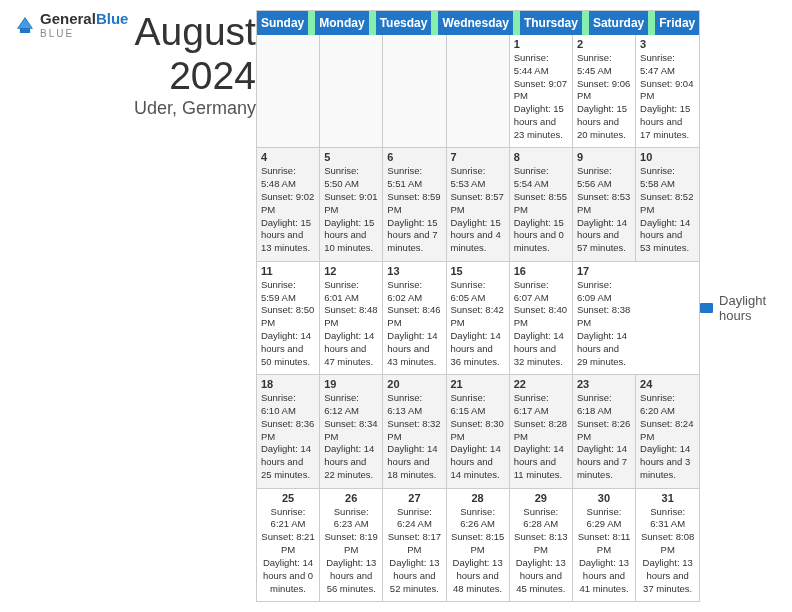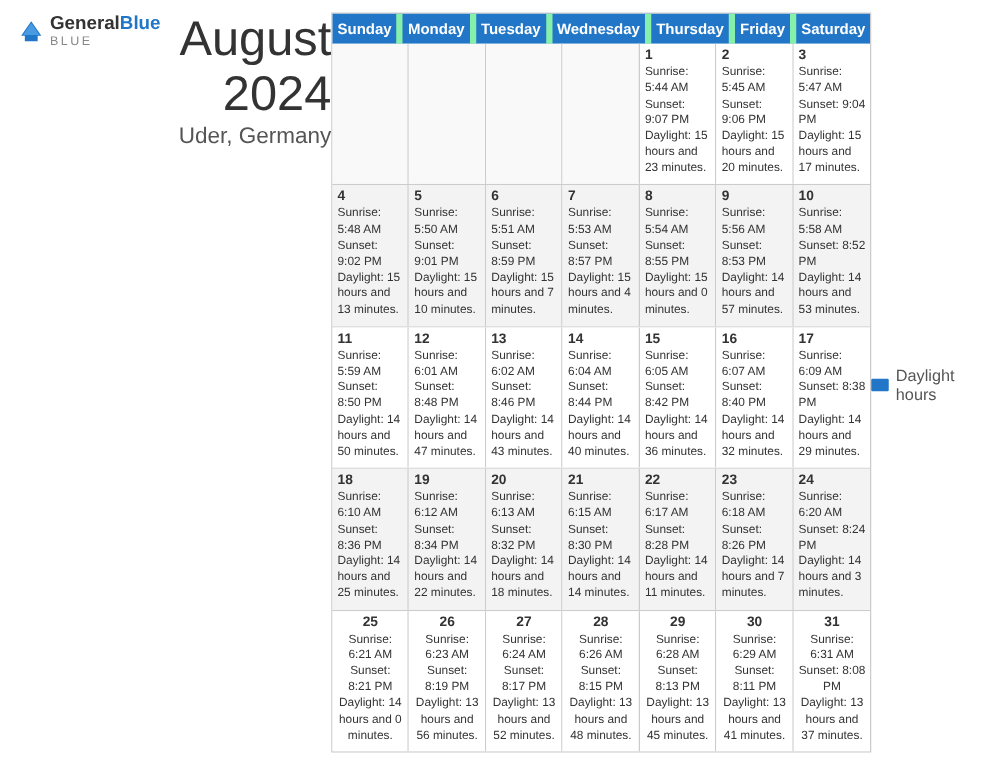--- a/index.html
+++ b/index.html
@@ -54,21 +54,21 @@
       display: grid;
       grid-template-columns: repeat(7, 1fr);
       background: #2176c7;
     }
     .cal-header-cell {
       color: #fff;
       font-size: 12px;
       font-weight: bold;
       padding: 5px 4px;
       text-align: center;
-      border-right: 5px solid #86efac;
+      border-right: 7px solid #86efac;
     }
     .cal-header-cell:last-child { border-right: none; }
     .cal-body {
       flex: 1;
       display: flex;
       flex-direction: column;
     }
     .cal-row {
       display: grid;
       grid-template-columns: repeat(7, 1fr);
@@ -137,22 +137,22 @@
     </div>
   </div>
 
   <div class="calendar">
     <div class="cal-header">
     <div class="cal-header-cell">Sunday</div>
         <div class="cal-header-cell">Monday</div>
         <div class="cal-header-cell">Tuesday</div>
         <div class="cal-header-cell">Wednesday</div>
         <div class="cal-header-cell">Thursday</div>
+        <div class="cal-header-cell">Saturday</div>
         <div class="cal-header-cell">Friday</div>
-        <div class="cal-header-cell">Saturday</div>
       </div>
     <div class="cal-body">
     <div class="cal-row">
           <div class="cal-cell empty"></div>
           <div class="cal-cell empty"></div>
           <div class="cal-cell empty"></div>
           <div class="cal-cell empty"></div>
           <div class="cal-cell">
             <span class="day-num">1</span>
             <span class="cell-line">Sunrise: 5:44 AM</span>
@@ -227,26 +227,20 @@
             <span class="day-num">12</span>
             <span class="cell-line">Sunrise: 6:01 AM</span>
             <span class="cell-line">Sunset: 8:48 PM</span>
             <span class="cell-line">Daylight: 14 hours and 47 minutes.</span>
           </div>
           <div class="cal-cell">
             <span class="day-num">13</span>
             <span class="cell-line">Sunrise: 6:02 AM</span>
             <span class="cell-line">Sunset: 8:46 PM</span>
             <span class="cell-line">Daylight: 14 hours and 43 minutes.</span>
-          </div>
-          <div class="cal-cell">
-            <span class="day-num">14</span>
-            <span class="cell-line">Sunrise: 6:04 AM</span>
-            <span class="cell-line">Sunset: 8:44 PM</span>
-            <span class="cell-line">Daylight: 14 hours and 40 minutes.</span>
           </div>
           <div class="cal-cell">
             <span class="day-num">15</span>
             <span class="cell-line">Sunrise: 6:05 AM</span>
             <span class="cell-line">Sunset: 8:42 PM</span>
             <span class="cell-line">Daylight: 14 hours and 36 minutes.</span>
           </div>
           <div class="cal-cell">
             <span class="day-num">16</span>
             <span class="cell-line">Sunrise: 6:07 AM</span>

